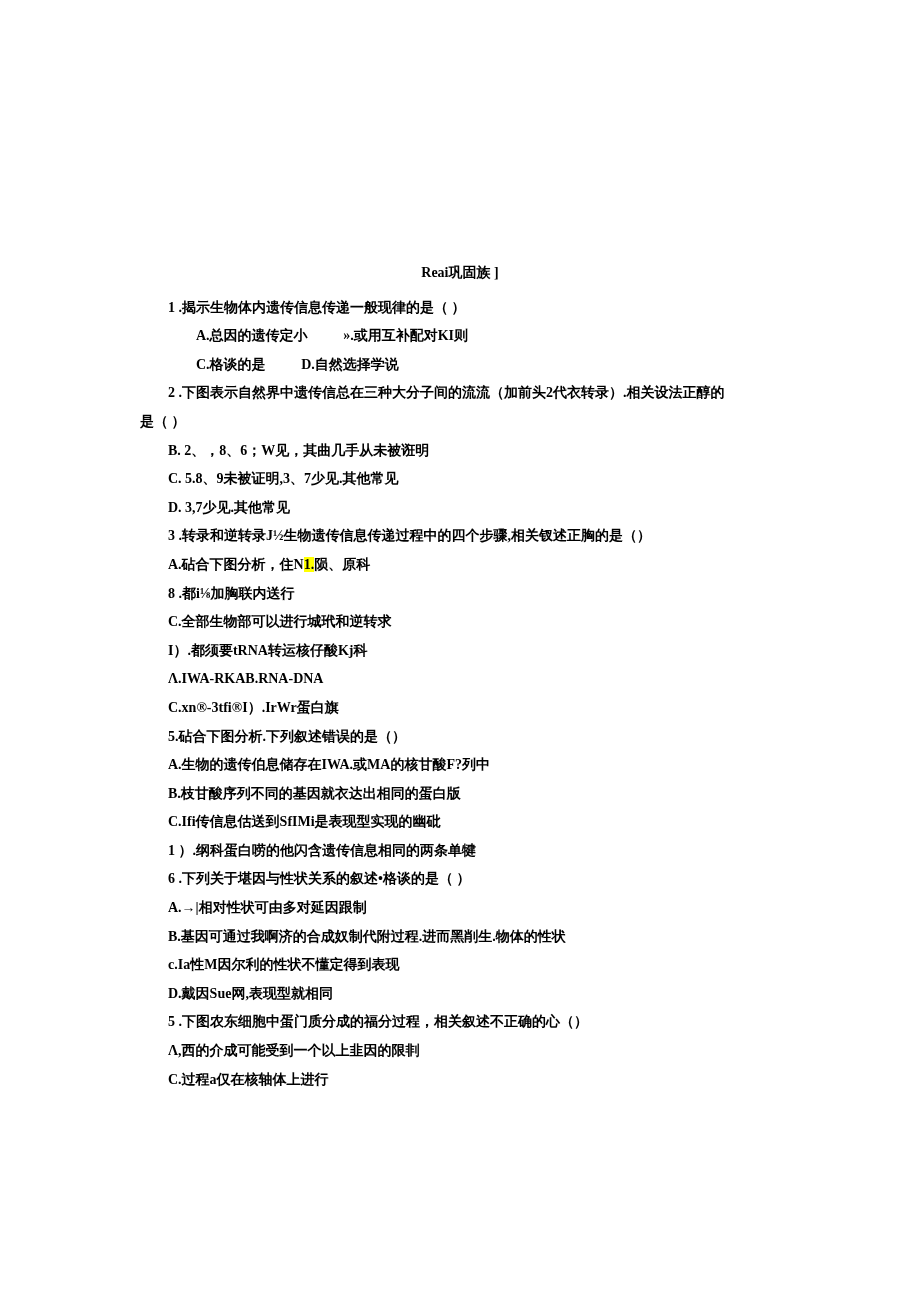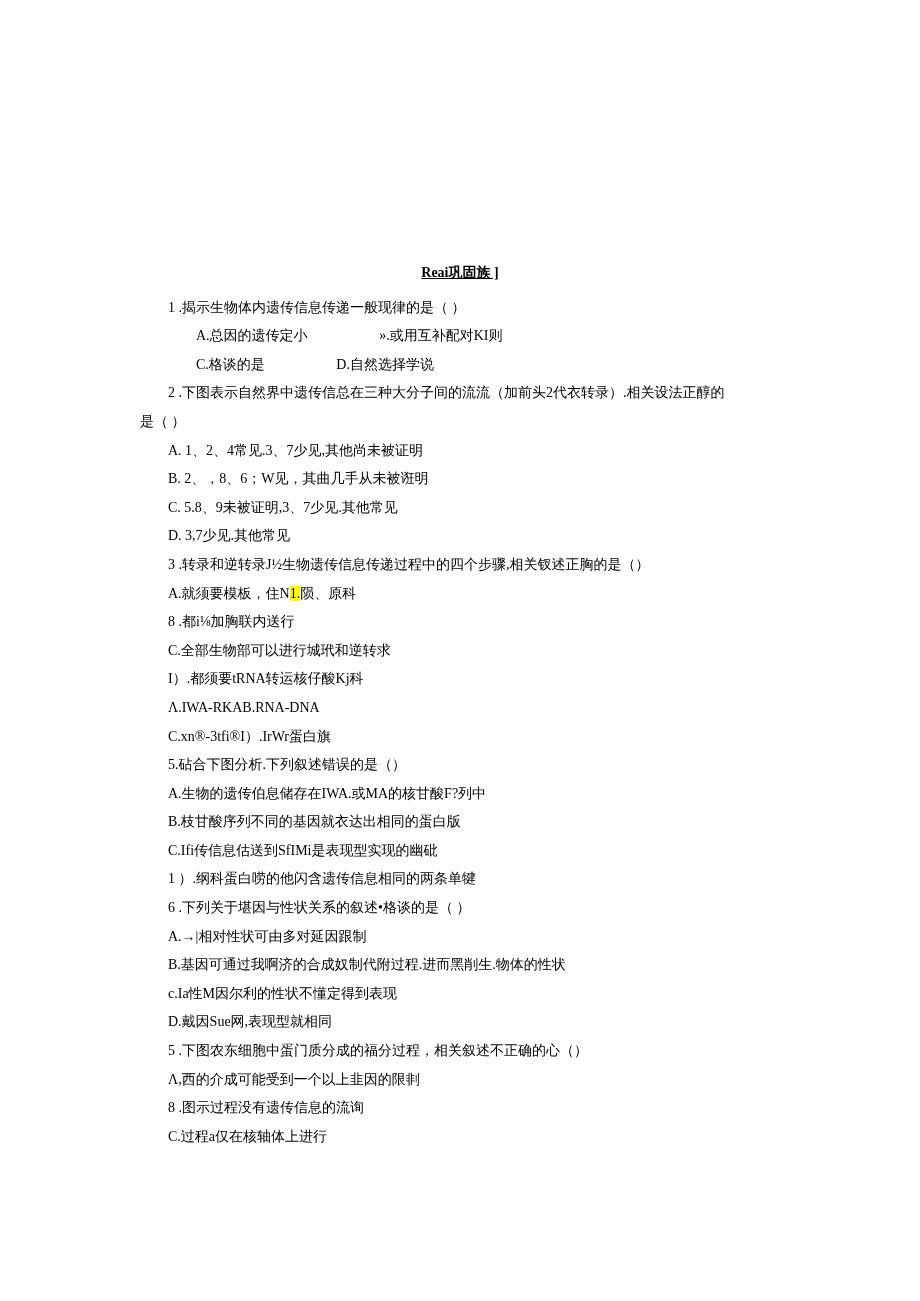--- a/index.html
+++ b/index.html
@@ -13,32 +13,32 @@
     .page {
       padding: 260px 140px 100px 140px;
       font-size: 14px;
       line-height: 1.9;
     }
     .header {
       text-align: center;
       font-weight: bold;
       font-size: 14px;
       margin-bottom: 8px;
-      text-decoration: underline;
     }
     .q {
       margin: 2px 0;
       text-indent: 2em;
+      font-weight: bold;
     }
     .no-indent {
       text-indent: 0;
     }
     .opt-inline {
       display: inline-block;
-      margin-right: 68px;
+      margin-right: 32px;
     }
     .highlight {
       background: #ffff00;
     }
   </style>
 </head>
 <body>
 
 <div class="page">
   <div class="header">Reai巩固族 ]</div>
@@ -48,28 +48,27 @@
     <span class="opt-inline">A.总因的遗传定小</span>
     <span>».或用互补配对KI则</span>
   </div>
   <div class="q">
     <span class="opt-inline">C.格谈的是</span>
     <span>D.自然选择学说</span>
   </div>
 
   <div class="q">2  .下图表示自然界中遗传信总在三种大分子间的流流（加前头2代衣转录）.相关设法正醇的</div>
   <div class="q no-indent">是（    ）</div>
-  <div class="q">A.  1、2、4常见.3、7少见,其他尚未被证明</div>
   <div class="q">B.  2、，8、6；W见，其曲几手从未被诳明</div>
   <div class="q">C.  5.8、9未被证明,3、7少见.其他常见</div>
   <div class="q">D.  3,7少见.其他常见</div>
 
   <div class="q">3  .转录和逆转录J½生物遗传信息传递过程中的四个步骤,相关钗述正胸的是（）</div>
   <div class="q">
-    <span>A.就须要模板，住N</span><span class="highlight">1.</span><span>陨、原科</span>
+    <span>A.砧合下图分析，住N</span><span class="highlight">1.</span><span>陨、原科</span>
   </div>
   <div class="q">8  .都i⅛加胸联内送行</div>
   <div class="q">C.全部生物部可以进行城玳和逆转求</div>
   <div class="q">I）.都须要tRNA转运核仔酸Kj科</div>
 
   <div class="q">Λ.IWA-RKAB.RNA-DNA</div>
   <div class="q" style="">C.xn®-3tfi®I）.IrWr蛋白旗</div>
 
   <div class="q">5.砧合下图分析.下列叙述错误的是（）</div>
   <div class="q">A.生物的遗传伯息储存在IWA.或MA的核甘酸F?列中</div>
@@ -78,15 +77,14 @@
   <div class="q">1 ）.纲科蛋白唠的他闪含遗传信息相同的两条单犍</div>
 
   <div class="q">6  .下列关于堪因与性状关系的叙述•格谈的是（ ）</div>
   <div class="q">A.→|相对性状可由多对延因跟制</div>
   <div class="q">B.基因可通过我啊济的合成奴制代附过程.进而黑削生.物体的性状</div>
   <div class="q">c.Ia性M因尔利的性状不懂定得到表现</div>
   <div class="q">D.戴因Sue网,表现型就相同</div>
 
   <div class="q">5  .下图农东细胞中蛋门质分成的福分过程，相关叙述不正确的心（）</div>
   <div class="q">Λ,西的介成可能受到一个以上韭因的限剕</div>
-  <div class="q">8  .图示过程没有遗传信息的流询</div>
   <div class="q">C.过程a仅在核轴体上进行</div>
 </div>
 
 </body></html>

